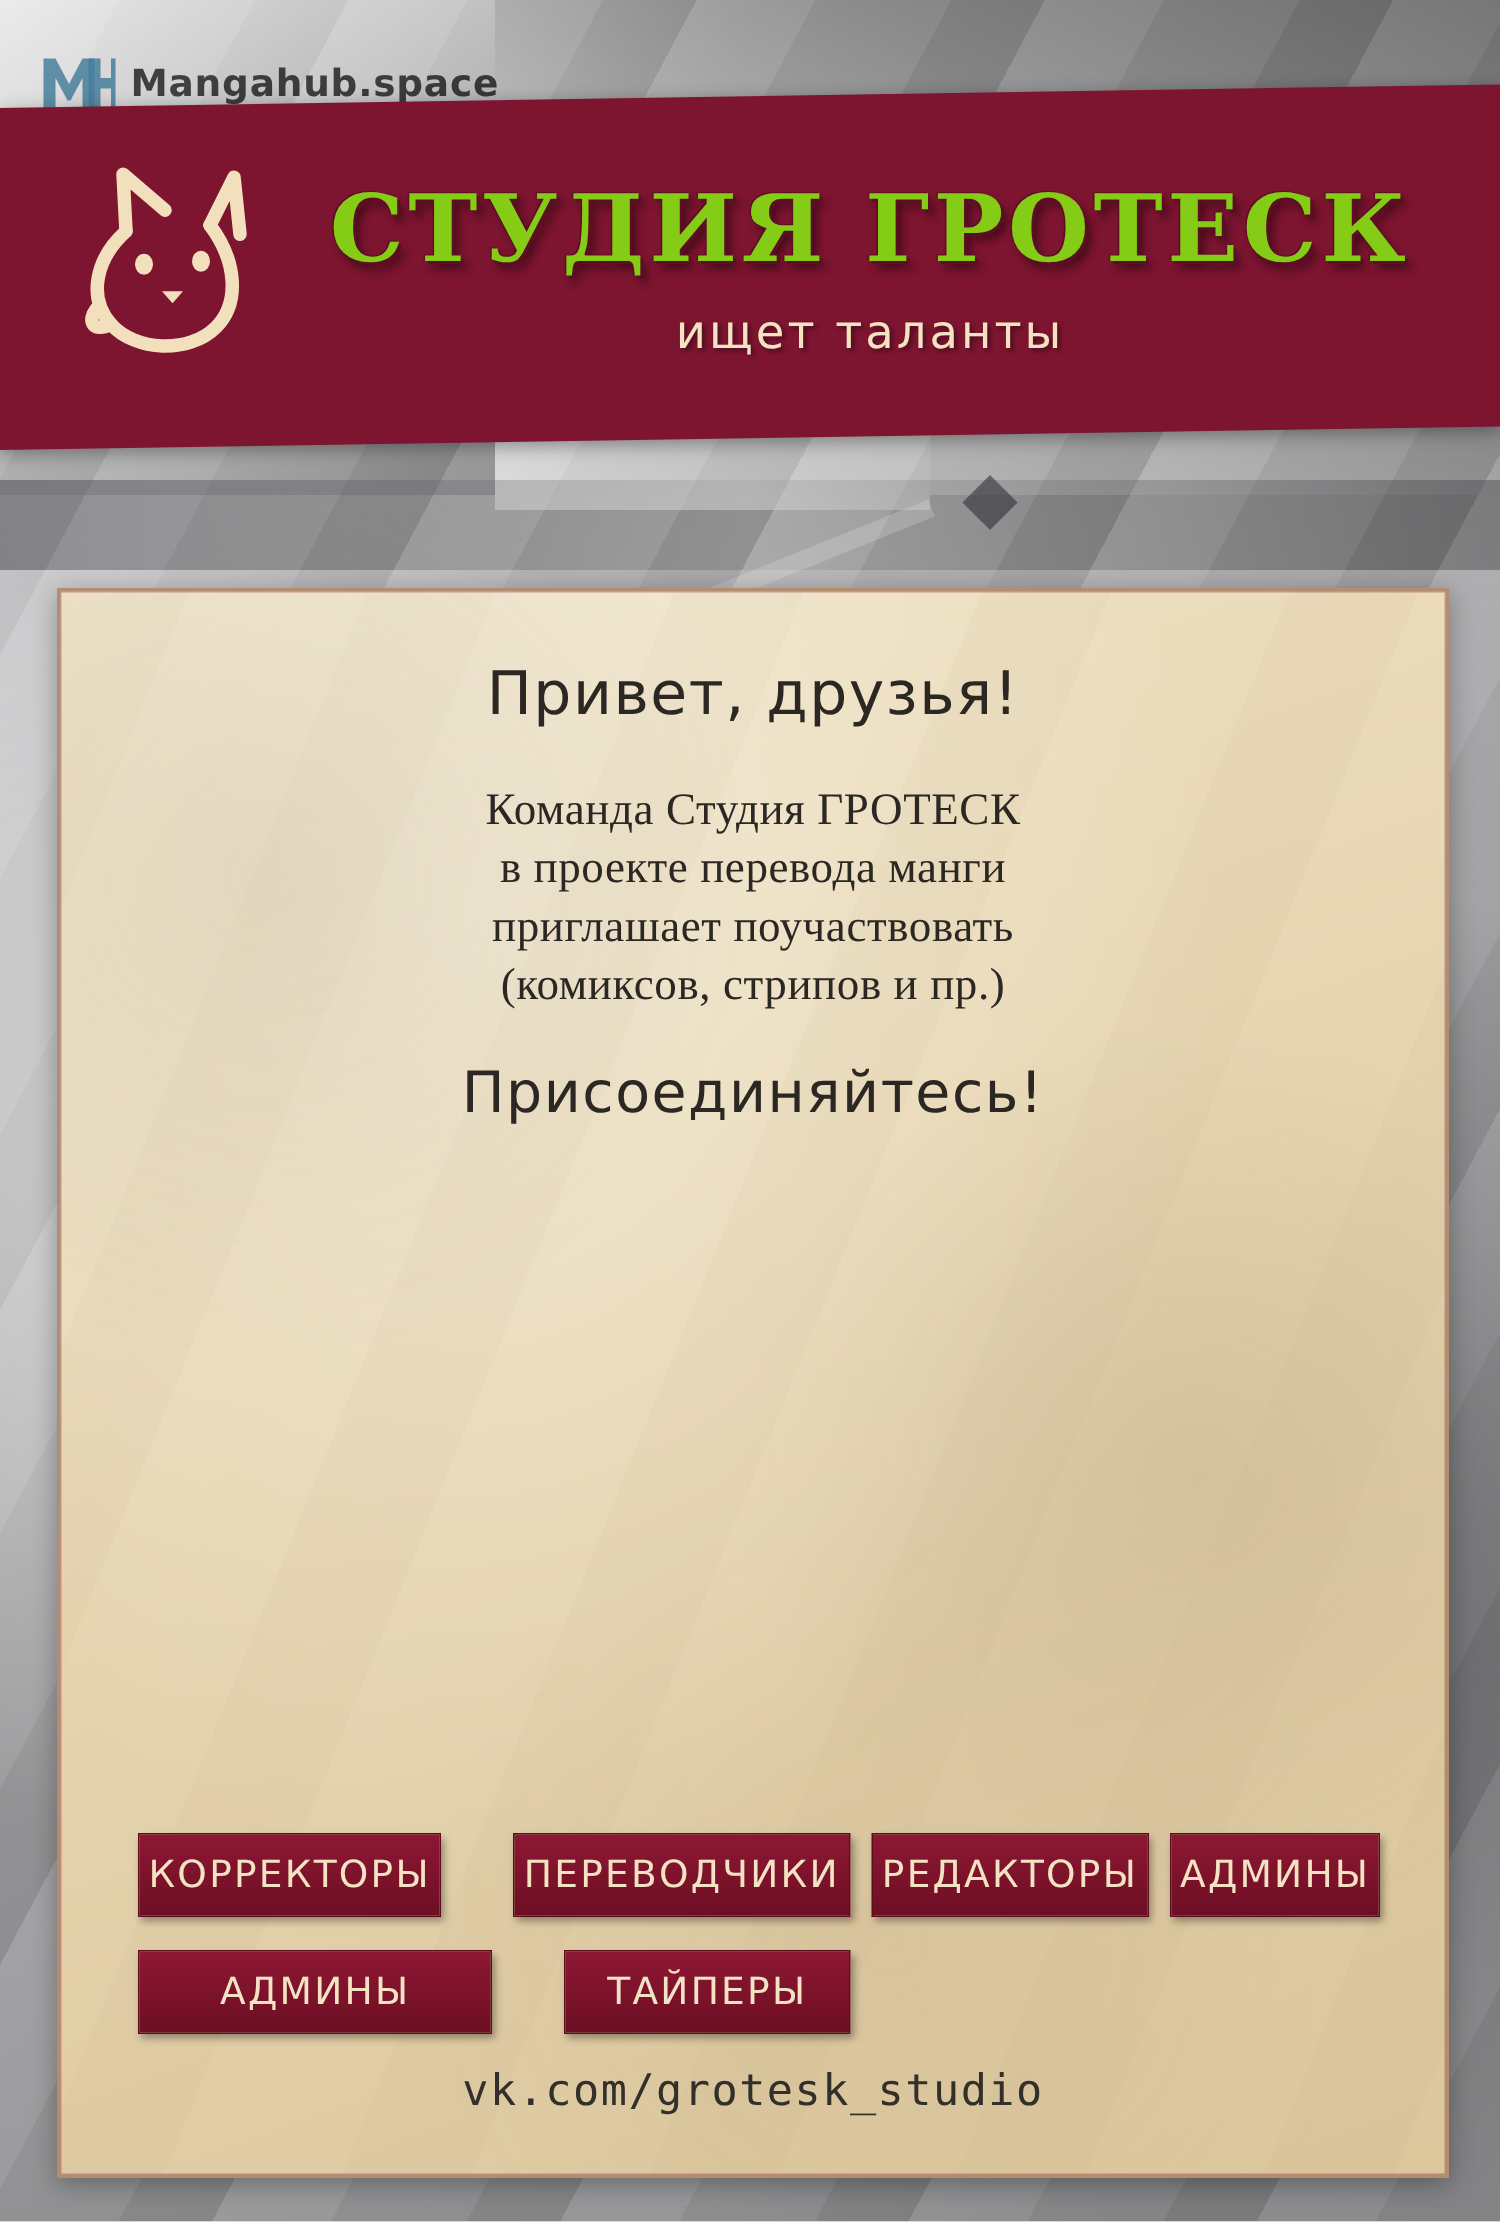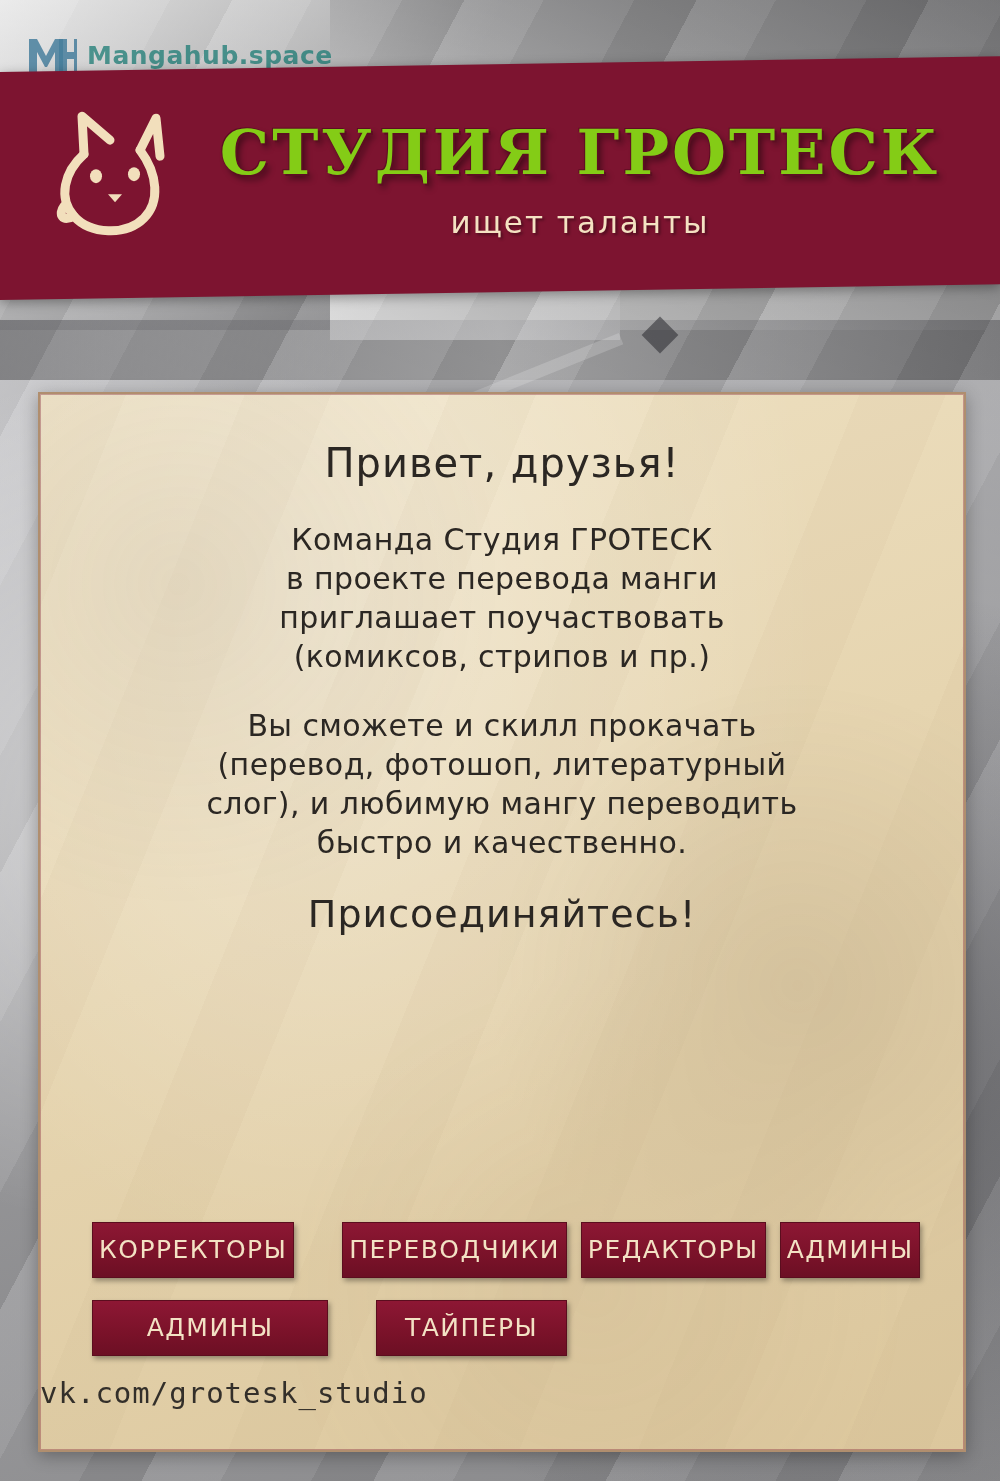--- a/index.html
+++ b/index.html
@@ -73,21 +73,21 @@
   .wm-logo {
     width: 52px;
     height: 42px;
     position: relative;
   }
   .wm-text {
     font-family: "DejaVu Sans", sans-serif;
     font-size: 25px;
     font-weight: bold;
     letter-spacing: 0.5px;
-    color: #0f766e;
+    color: #000000;
     opacity: 0.82;
   }
 
   
   .banner {
     position: absolute;
     left: 0;
     top: 72px;
     width: 1000px;
     height: 228px;
@@ -179,21 +179,21 @@
     color: #2b2723;
   }
   .para {
     font-family: "DejaVu Sans", sans-serif;
     font-size: 30px;
     line-height: 1.30;
     letter-spacing: 0.4px;
     margin: 0 0 30px 0;
     color: #2b2723;
   }
-  .para .ln { display: block; }
+  .para .ln { display: block; font-family: Liberation Serif, serif; }
   .join {
     font-family: "DejaVu Sans", sans-serif;
     font-size: 38px;
     letter-spacing: 1px;
     margin-top: 18px;
     margin-bottom: 24px;
     color: #2b2723;
   }
 
   
@@ -222,20 +222,21 @@
   .role-btn:nth-child(1) { margin-right: 34px; }
   .role-btn:nth-child(4) { margin-right: 34px; }
   .role-btn:nth-child(3) { }
   .role-btn:nth-child(6) { margin-left: 34px; }
 
   .vk-link {
     position: absolute;
     left: 0;
     top: 982px;
     width: 924px;
+    text-align: center;
     font-family: "DejaVu Sans Mono", monospace;
     font-size: 29px;
     letter-spacing: 1px;
     color: #332f2a;
     cursor: pointer;
   }
 </style>
 </head>
 <body>
 
@@ -288,26 +289,20 @@
     <div class="card-content">
       <div class="greeting">Привет, друзья!</div>
 
       <div class="para">
         <span class="ln">Команда Студия ГРОТЕСК</span>
         <span class="ln">в проекте перевода манги</span>
         <span class="ln">приглашает поучаствовать</span>
         <span class="ln">(комиксов, стрипов и пр.)</span>
       </div>
 
-      <div class="para">
-        <span class="ln">Вы сможете и скилл прокачать</span>
-        <span class="ln">(перевод, фотошоп, литературный</span>
-        <span class="ln">слог), и любимую мангу переводить</span>
-        <span class="ln">быстро и качественно.</span>
-      </div>
 
 
       <div class="join">Присоединяйтесь!</div>
     </div>
 
     <div class="roles">
       <div class="role-btn">КОРРЕКТОРЫ</div>
       <div class="role-btn">ПЕРЕВОДЧИКИ</div>
       <div class="role-btn">РЕДАКТОРЫ</div>
       <div class="role-btn">АДМИНЫ</div>

